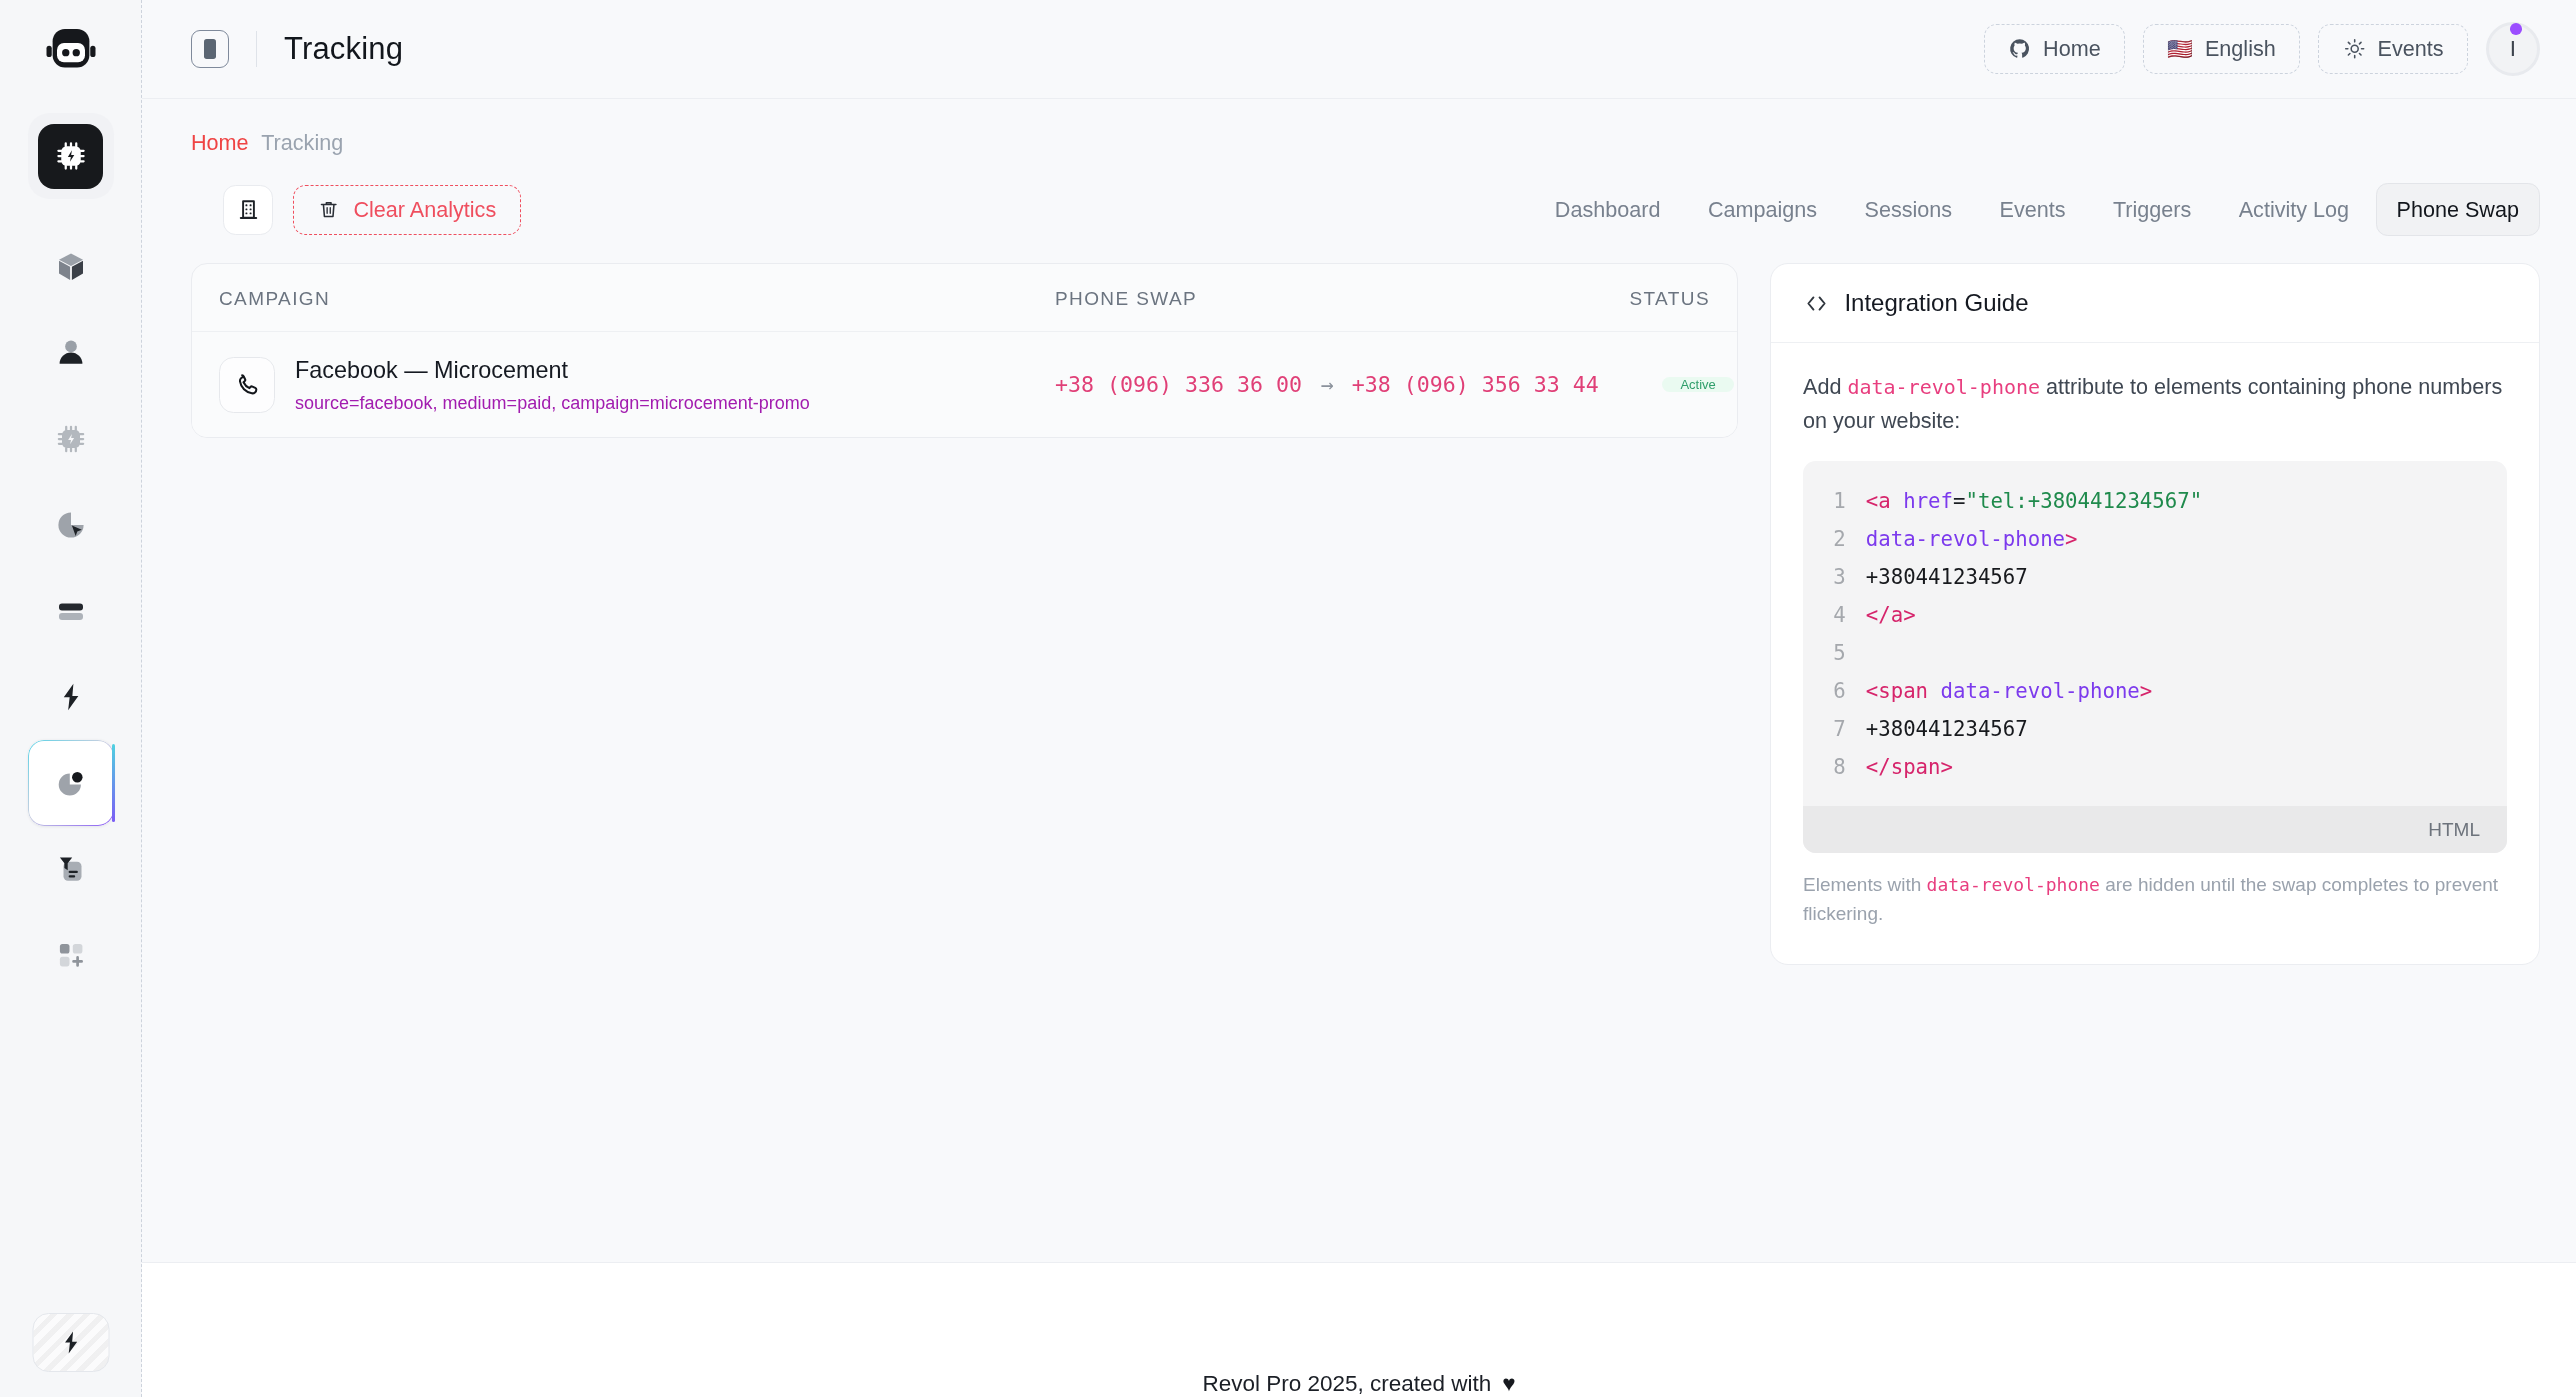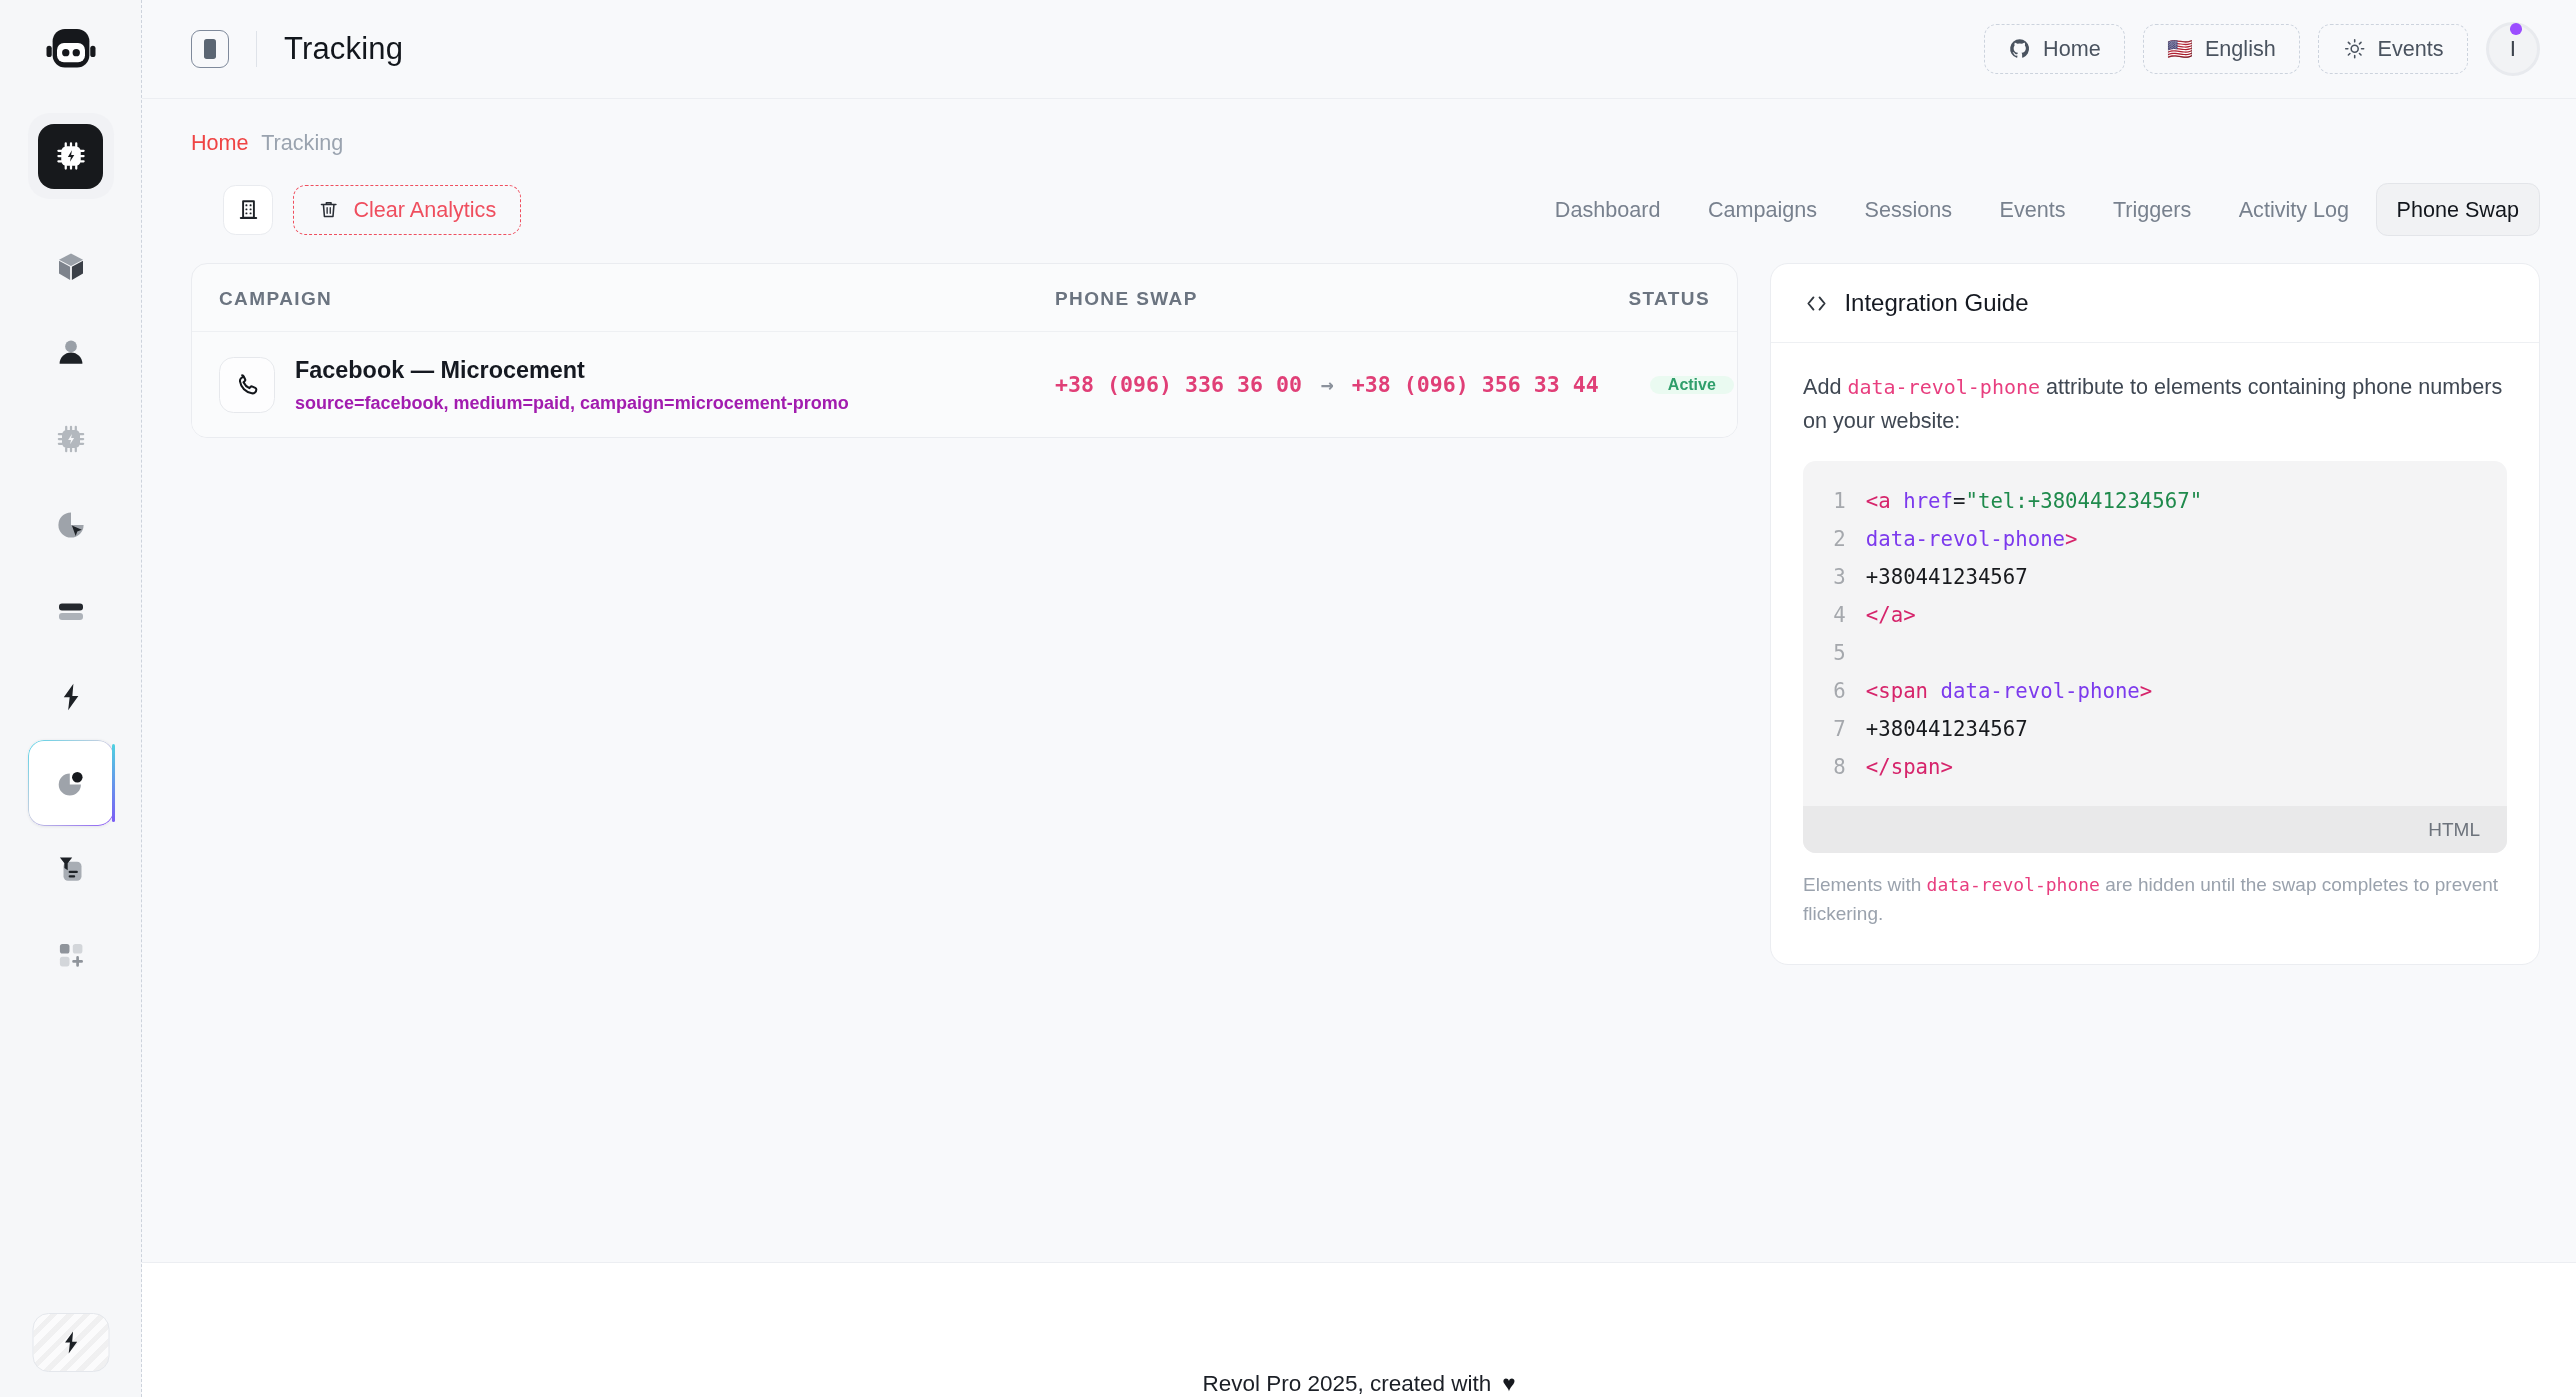--- a/index.html
+++ b/index.html
@@ -165,21 +165,20 @@
 
   .columns { margin-top: 27px; display: flex; gap: 32px; align-items: flex-start; }
 
   
   .table-card {
     flex: 1 1 auto; min-width: 0;
     background: #fafbfc;
     border: 0.9px solid #eaecf0;
     border-radius: 16px;
     overflow: hidden;
-    font-weight: bold;
   }
   .table-head {
     display: flex; align-items: center;
     padding: 23.4px 27px 21.6px 27px;
     border-bottom: 0.9px solid #eef0f3;
   }
   .th { font-size: 19px; color: #6b7480; letter-spacing: 1.4px; text-transform: uppercase; }
   .th.campaign { flex: 0 0 836px; }
   .th.swap { flex: 1 1 auto; }
   .th.status { flex: 0 0 135px; text-align: right; }
@@ -192,21 +191,21 @@
     display: flex; align-items: center; justify-content: center;
     flex: 0 0 56px;
   }
   .campaign-name { font-size: 23.4px; color: #151921; line-height: 1.25; }
   .campaign-meta { margin-top: 8px; font-size: 18px; color: #a21caf; }
   .cell-swap { flex: 1 1 auto; font-family: "DejaVu Sans Mono", monospace; font-size: 21.6px; color: #e03f77; white-space: nowrap; }
   .swap-arrow { color: #8b929c; padding: 0 5.4px; }
   .cell-status { flex: 0 0 135px; display: flex; justify-content: flex-end; }
   .badge-active {
     background: #eafaf1; color: #2f9e6b;
-    border-radius: 13px; padding: 0 18px; font-size: 16px;
+    border-radius: 13px; padding: 0 18px; font-size: 13px;
   }
 
   
   .guide-card {
     flex: 0 0 770px;
     background: #ffffff;
     border: 0.9px solid #ebedf1;
     border-radius: 18px;
     overflow: hidden;
   }

